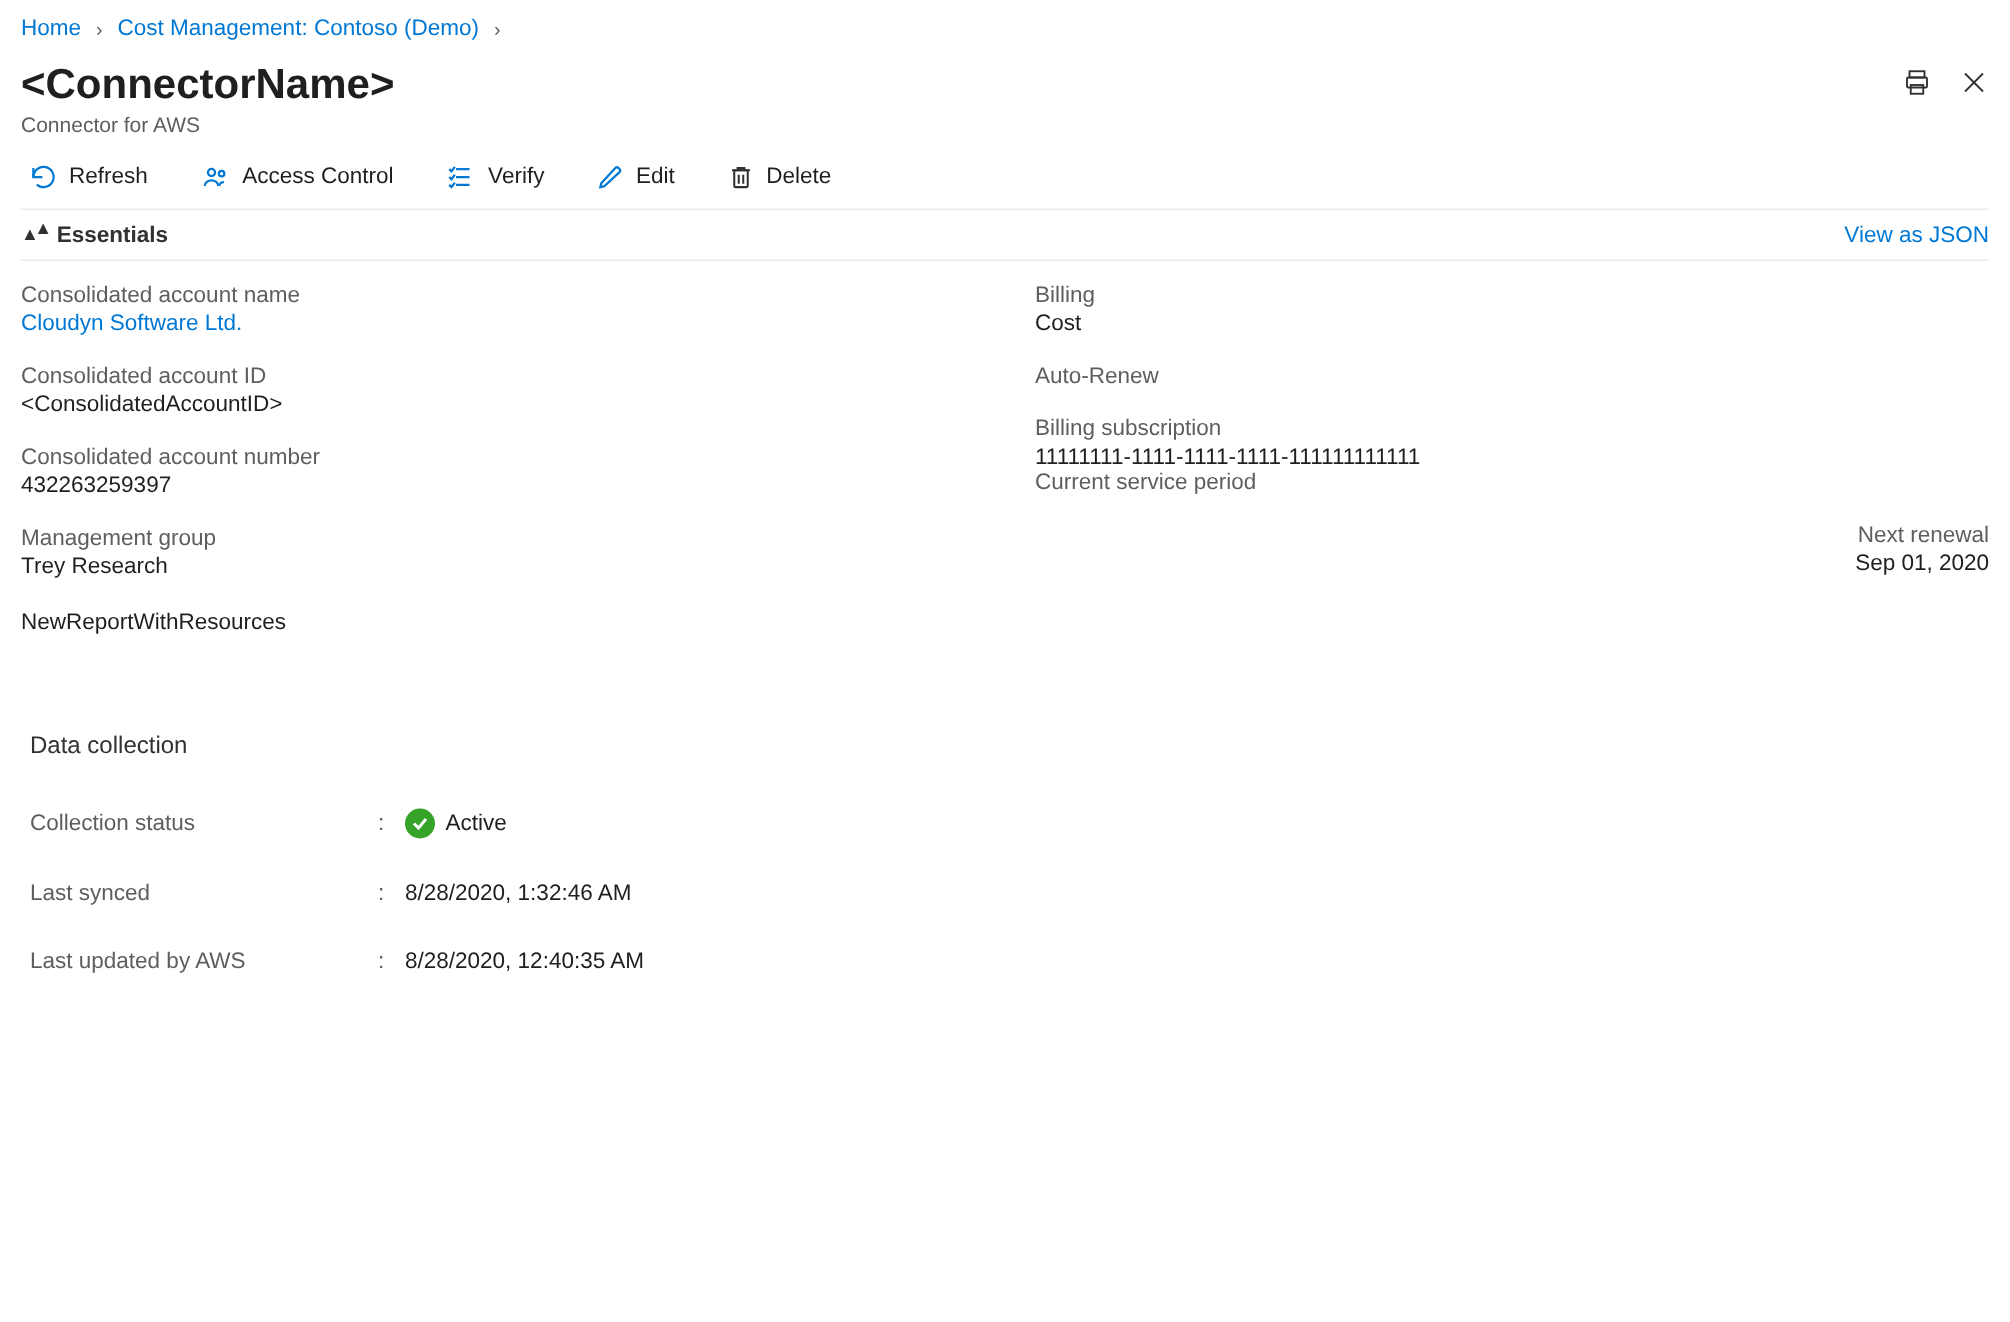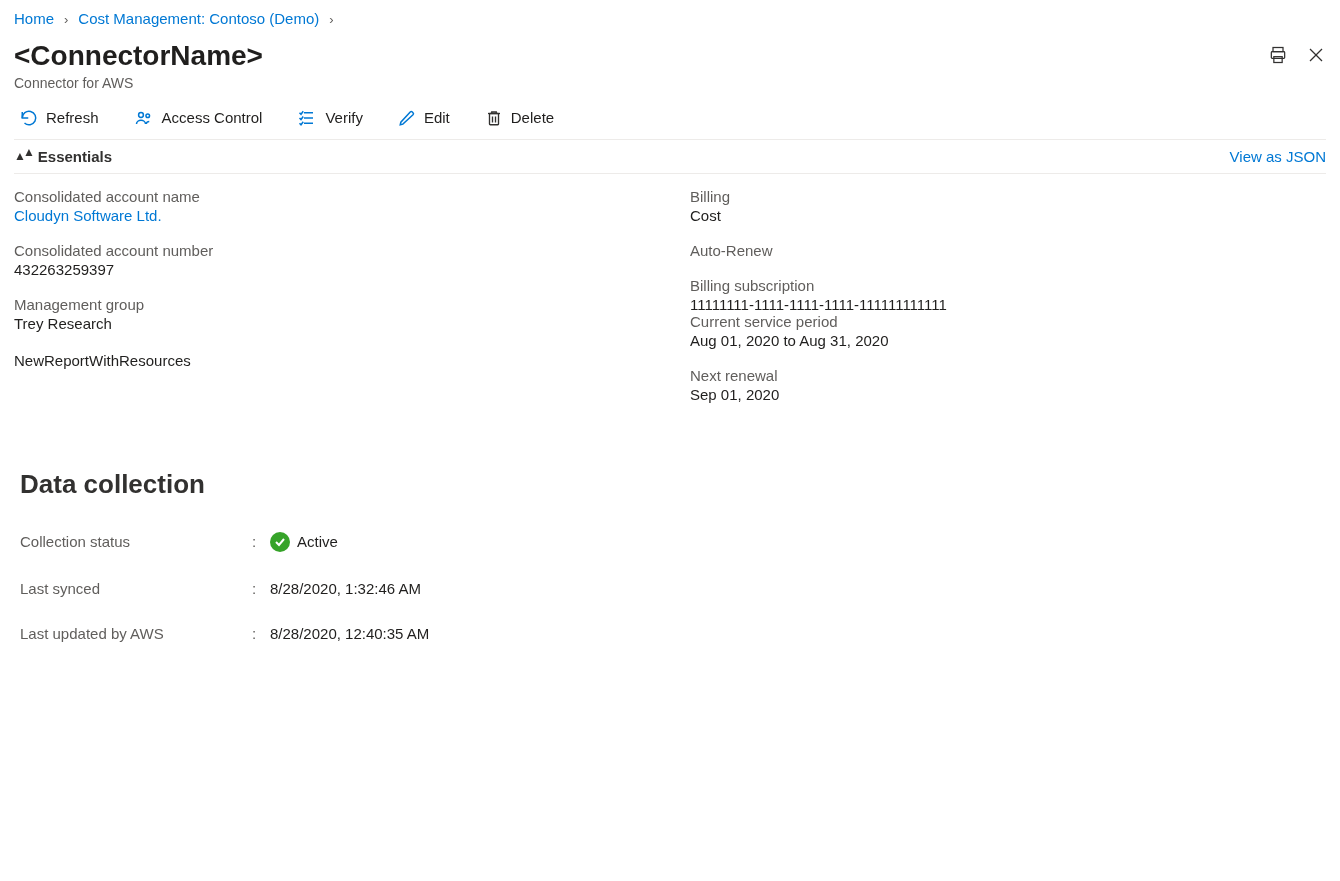--- a/index.html
+++ b/index.html
@@ -87,22 +87,22 @@
       display: grid;
       grid-template-columns: 1fr 1fr;
       column-gap: 40px;
       row-gap: 18px;
       padding: 14px 0 8px 0;
     }
     .prop-label { color: #605e5c; font-size: 15px; }
     .prop-value { color: #201f1e; font-size: 15px; padding-top: 2px; }
     .prop-value.link { color: #0078d4; cursor: pointer; }
     .section-heading {
-      font-size: 26px;
-      font-weight: 700;
+      font-size: 16px;
+      font-weight: 400;
       padding: 40px 6px 18px 6px;
     }
     .data-row {
       display: flex;
       align-items: center;
       padding: 14px 6px;
       font-size: 15px;
     }
     .data-row .dr-label { width: 232px; color: #605e5c; }
     .data-row .dr-colon { width: 18px; color: #605e5c; }
@@ -214,20 +214,24 @@
 </div>
 
 <div class="essentials-grid">
   <div>
     <div id="ess-left">
         <div style="margin-bottom: 18px;">
           <div class="prop-label">Consolidated account name</div>
           <div class="prop-value link">Cloudyn Software Ltd.</div>
         </div>
         <div style="margin-bottom: 18px;">
+          <div class="prop-label">Consolidated account ID</div>
+          <div class="prop-value">&lt;ConsolidatedAccountID&gt;</div>
+        </div>
+        <div style="margin-bottom: 18px;">
           <div class="prop-label">Consolidated account number</div>
           <div class="prop-value">432263259397</div>
         </div>
         <div style="margin-bottom: 18px;">
           <div class="prop-label">Management group</div>
           <div class="prop-value">Trey Research</div>
         </div>
         <div style="margin-bottom: 18px;">
           <div class="prop-value">NewReportWithResources</div>
         </div>
@@ -241,23 +245,22 @@
         </div>
         <div style="margin-bottom: 18px;">
           <div class="prop-label">Auto-Renew</div>
         </div>
         <div style="">
           <div class="prop-label">Billing subscription</div>
           <div class="prop-value">11111111-1111-1111-1111-111111111111</div>
         </div>
         <div style="margin-bottom: 18px;">
           <div class="prop-label">Current service period</div>
-          <div class="prop-value">Aug 01, 2020 to Aug 31, 2020</div>
-        </div>
-        <div style="margin-bottom: 18px;">
+        </div>
+        <div style="margin-bottom: 18px; text-align: right;">
           <div class="prop-label">Next renewal</div>
           <div class="prop-value">Sep 01, 2020</div>
         </div>
       </div>
   </div>
 </div>
 
 <h2 class="section-heading">Data collection</h2>
 
 <div class="data-row">

